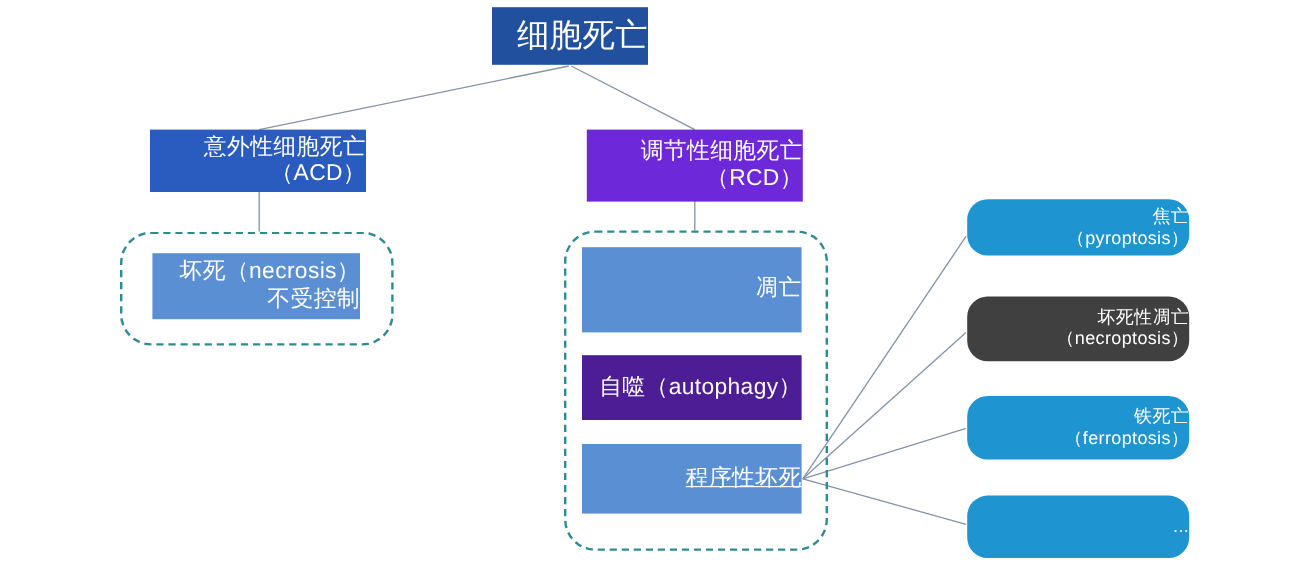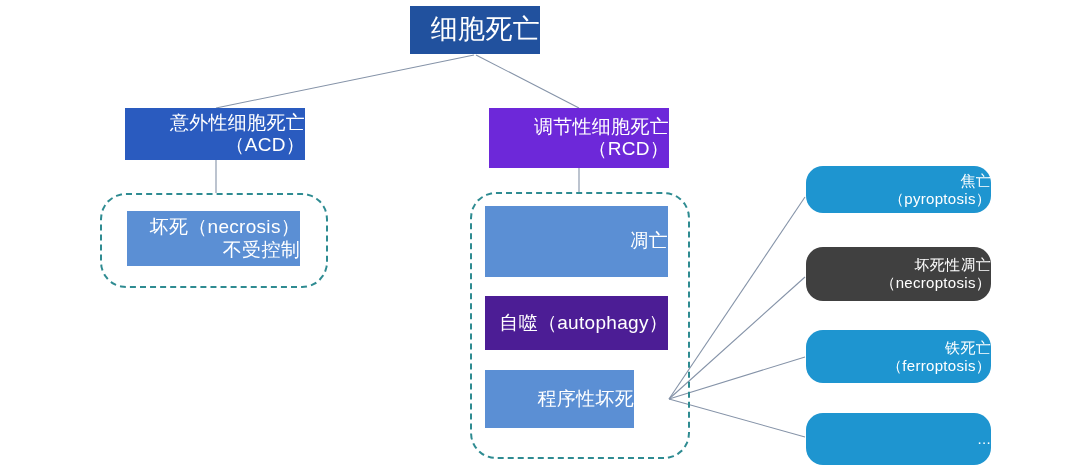--- a/index.html
+++ b/index.html
@@ -109,21 +109,21 @@
   <div class="node node-l3" id="node-l3-0" style="left: 127px; top: 211px; width: 173px; height: 55px; background: rgb(91, 143, 212);">
       <span class="ln">坏死（necrosis）</span>
       <span class="ln">不受控制</span>
     </div>
   <div class="node node-l3" id="node-l3-1" style="left: 485px; top: 206px; width: 183px; height: 71px; background: rgb(91, 143, 212);">
       <span class="ln">凋亡</span>
     </div>
   <div class="node node-l3" id="node-l3-2" style="left: 485px; top: 296px; width: 183px; height: 54px; background: #4c1d95;">
       <span class="ln">自噬（autophagy）</span>
     </div>
-  <div class="node node-l3" id="node-l3-3" style="left: 485px; top: 370px; width: 149px; height: 58px; background: rgb(91, 143, 212);">
+  <div class="node node-l3" id="node-l3-3" style="left: 485px; top: 370px; width: 183px; height: 58px; background: rgb(91, 143, 212); text-decoration: underline;">
       <span class="ln">程序性坏死</span>
     </div>
 
   <div class="node node-l4" id="node-l4-0" style="left: 806px; top: 166px; width: 185px; height: 47px; background: rgb(30, 149, 208);">
       <span class="ln">焦亡</span>
       <span class="ln">（pyroptosis）</span>
     </div>
   <div class="node node-l4" id="node-l4-1" style="left: 806px; top: 247px; width: 185px; height: 54px; background: #404040;">
       <span class="ln">坏死性凋亡</span>
       <span class="ln">（necroptosis）</span>

